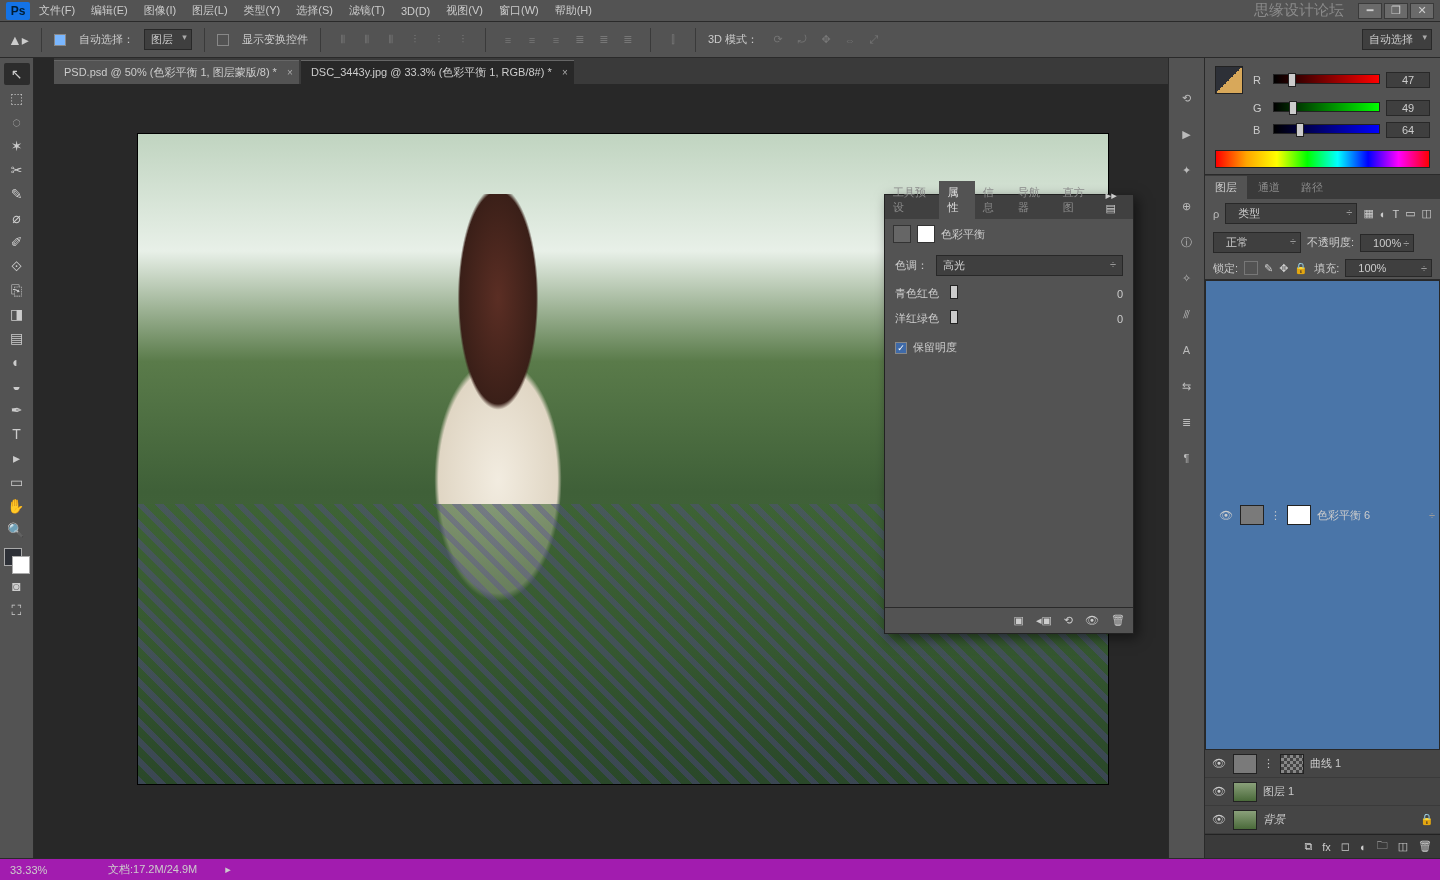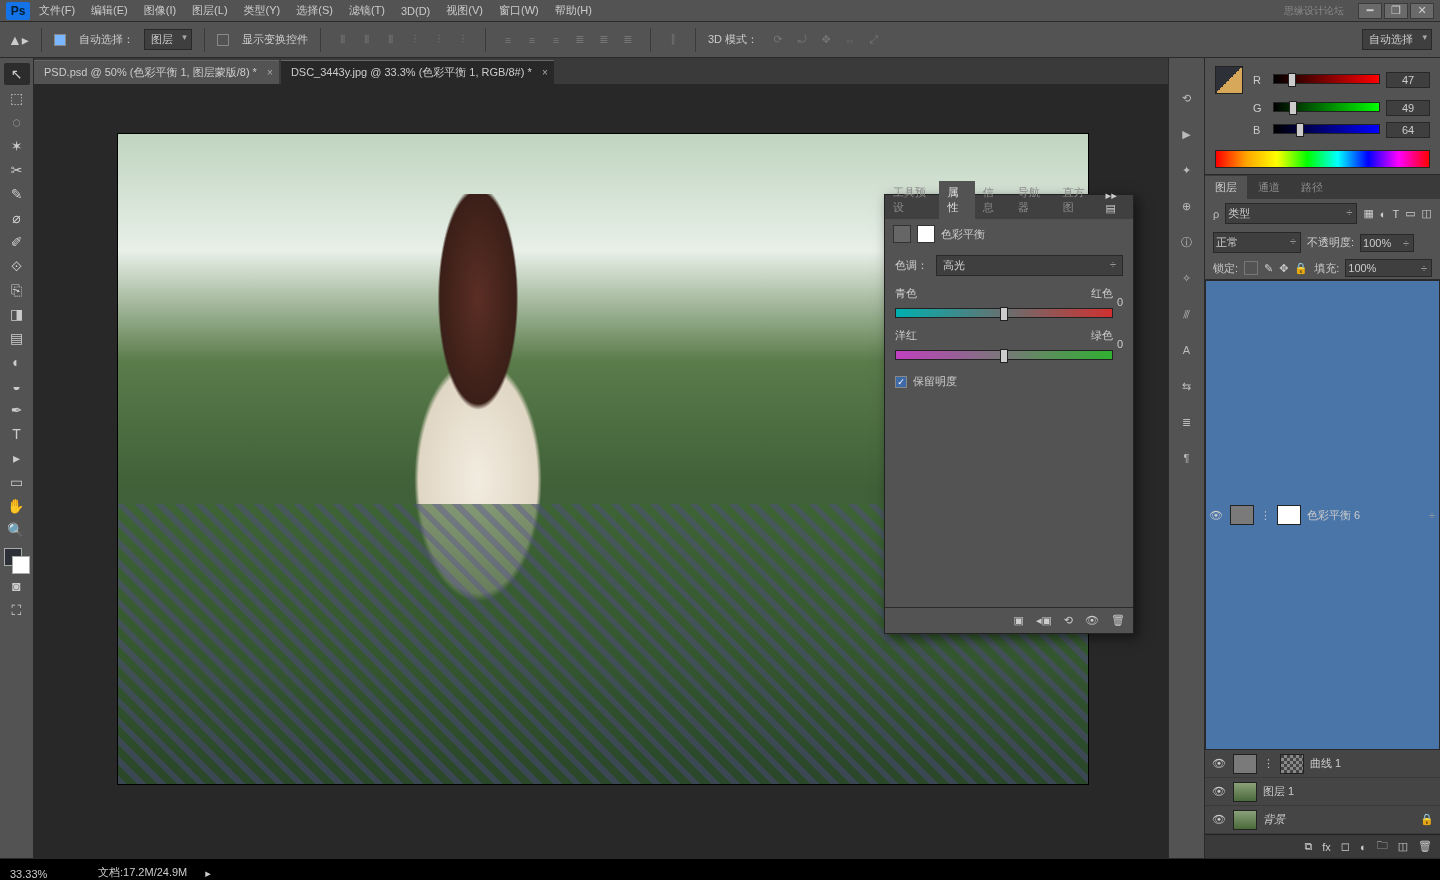--- a/index.html
+++ b/index.html
@@ -4,21 +4,21 @@
 <style>
 * { margin: 0; padding: 0; box-sizing: border-box; font-family: "Microsoft YaHei", "Segoe UI", sans-serif; font-size: 11px; color: #ccc; user-select: none; }
 body { background: #535353; width: 1440px; height: 880px; overflow: hidden; position: relative; }
 .app { display: flex; flex-direction: column; height: 100%; }
 
 
 .menubar { background: #535353; height: 22px; display: flex; align-items: center; padding: 0 6px; gap: 2px; border-bottom: 1px solid #2a2a2a; }
 .ps-logo { width: 24px; height: 18px; background: #1473e6; border-radius: 2px; display:flex; align-items:center; justify-content:center; font-weight:bold; color:#001e36; font-size:12px;}
 .menubar .mi { padding: 3px 7px; cursor: default; }
 .menubar .spacer { flex: 1; }
-.menubar .brand { color:#8a8a8a; font-size:10px; margin-right:6px;}
+.menubar .brand { color:#8a8a8a; font-size:15px; margin-right:6px;}
 .win-btns { display:flex; gap:2px; margin-left:6px;}
 .win-btns .wb { width:24px; height:16px; background:#6a6a6a; display:flex;align-items:center;justify-content:center; border:1px solid #3a3a3a;}
 
 
 .optbar { background: #535353; height: 36px; display: flex; align-items: center; padding: 0 8px; gap: 10px; border-bottom: 1px solid #2a2a2a; }
 .optbar .sep { width:1px; height:24px; background:#3a3a3a; margin:0 2px;}
 .optbar .sel { background:#3f3f3f; border:1px solid #282828; padding:2px 18px 2px 6px; position:relative;}
 .optbar .sel::after { content:"▾"; position:absolute; right:4px; font-size:9px; color:#aaa;}
 .optbar .chk { width:12px;height:12px;border:1px solid #888;display:inline-block;margin-right:3px;vertical-align:middle;}
 .optbar .chk.on { background:#7ab7ff;}
@@ -28,21 +28,21 @@
 
 
 .main { flex:1; display:flex; min-height:0; }
 .tools { width:34px; background:#535353; border-right:1px solid #2a2a2a; display:flex; flex-direction:column; align-items:center; padding-top:4px;}
 .tools .t { width:26px;height:22px; margin:1px 0; display:flex;align-items:center;justify-content:center; color:#ccc; font-size:14px; border-radius:2px;}
 .tools .t.active{ background:#2c2c2c;}
 .tools .swatch { margin-top:6px; width:26px;height:26px; position:relative;}
 .tools .swatch .fg{position:absolute;left:0;top:0;width:18px;height:18px;background:#2d3037;border:1px solid #aaa;}
 .tools .swatch .bg{position:absolute;right:0;bottom:0;width:18px;height:18px;background:#fff;border:1px solid #aaa;}
 
-.docarea { flex:1; background:#282828; display:flex; flex-direction:column; min-width:0; position:relative;}
+.docarea { flex:1; background:#282828; display:flex; flex-direction:column; min-width:0; position:relative;padding-left:20px;}
 .doctabs { height:26px; background:#3a3a3a; display:flex; align-items:flex-end;}
 .doctabs .tab { height:24px; padding:0 22px 0 10px; background:#535353; display:flex;align-items:center; color:#e0e0e0; margin-right:2px; position:relative; border-top:1px solid #666;}
 .doctabs .tab.active { background:#282828; }
 .doctabs .tab .x { position:absolute; right:6px; font-size:10px; color:#aaa;}
 .canvas-wrap { flex:1; position:relative; overflow:hidden; }
 .canvas-sim { position:absolute; left:84px; top:50px; width:970px; height:650px; background:linear-gradient(180deg,#c0d4c0 0%, #e8f0e8 18%, #5a7b4a 35%, #3f6038 55%, #466a3d 80%, #3a5533 100%); box-shadow:0 0 0 1px #000;}
 .canvas-sim .fig { position:absolute; left:210px; top:60px; width:300px; height:520px; background:radial-gradient(ellipse at 50% 20%, #5b2e24 0%, #3a1f18 18%, transparent 19%), radial-gradient(ellipse at 50% 55%, #f2ece0 0%, #e0d6c4 28%, transparent 30%);}
 .canvas-sim .flowers { position:absolute; left:0; right:0; bottom:0; height:280px; background:repeating-linear-gradient(45deg, rgba(90,70,160,0.35) 0 6px, transparent 6px 14px), linear-gradient(180deg, rgba(60,100,50,0.6), rgba(40,70,40,0.9));}
 
 
@@ -58,21 +58,21 @@
 .rgb-row .sw{width:28px;height:28px;border:1px solid #222;background:linear-gradient(135deg,#2d3037 50%,#d8a85a 50%);margin-right:4px;}
 .rgb-row .lab{width:14px;}
 .slider{flex:1;height:12px;position:relative;}
 .slider .track{height:10px;border:1px solid #222;}
 .slider .knob{position:absolute;top:-1px;width:8px;height:14px;background:#ccc;border:1px solid #222;transform:translateX(-4px);}
 .rgb-row .val{width:44px;background:#3f3f3f;border:1px solid #282828;text-align:center;padding:1px 0;}
 .hue-strip{height:18px;margin:4px 10px 0;background:linear-gradient(90deg,red,orange,yellow,lime,cyan,blue,magenta,red);border:1px solid #222;}
 
 .layers-panel{flex:1;display:flex;flex-direction:column;border-top:1px solid #2a2a2a;margin-top:6px;}
 .layers-panel .row{display:flex;align-items:center;gap:6px;padding:4px 8px;}
-.layers-panel .sel{flex:1;background:#3f3f3f;border:1px solid #282828;padding:2px 2px;position:relative;}
+.layers-panel .sel{flex:1;background:#3f3f3f;border:1px solid #282828;padding:2px 12px;position:relative;}
 .layers-panel .sel::after{content:"÷";position:absolute;right:4px;color:#999;}
 .lock-row{display:flex;align-items:center;gap:6px;padding:2px 8px;color:#bbb;}
 .lock-row .sq{width:14px;height:14px;border:1px solid #777;}
 .layer-list{flex:1;background:#454545;border-top:1px solid #2a2a2a;display:flex;flex-direction:column;}
 .layer{display:flex;align-items:center;height:28px;gap:6px;padding:0 6px;border-bottom:1px solid #3a3a3a;}
 .layer.sel{background:#4a75a8;}
 .layer .eye{width:16px;text-align:center;}
 .layer .thumb{width:24px;height:20px;background:#888;border:1px solid #222;background-size:cover;}
 .layer .mask{width:24px;height:20px;background:#fff;border:1px solid #222;}
 .layer .nm{flex:1;white-space:nowrap;overflow:hidden;}
@@ -84,31 +84,31 @@
 .prop-panel .ptabs{height:24px;display:flex;background:#404040;align-items:flex-end;}
 .prop-panel .ptabs .pt{padding:4px 8px;color:#8a8a8a;}
 .prop-panel .ptabs .pt.active{background:#535353;color:#e0e0e0;}
 .prop-panel .ptabs .more{margin-left:auto;padding:4px 6px;}
 .prop-panel .head{display:flex;align-items:center;gap:6px;padding:6px 8px;}
 .prop-panel .head .icn{width:18px;height:18px;background:#666;border:1px solid #333;}
 .prop-panel .body{flex:1;padding:6px 10px;display:flex;flex-direction:column;gap:10px;}
 .tone-row{display:flex;align-items:center;gap:8px;}
 .tone-row .tsel{flex:1;background:#3f3f3f;border:1px solid #282828;padding:2px 6px;position:relative;}
 .tone-row .tsel::after{content:"÷";position:absolute;right:6px;color:#999;}
-.cb-slider{display:flex;flex-direction:column;gap:7px;}
+.cb-slider{display:flex;flex-direction:row;gap:14px;}
 .cb-slider .labels{display:flex;justify-content:space-between;}
 .cb-slider .tr{height:10px;position:relative;border:1px solid #222;}
 .cb-slider .kn{position:absolute;top:-2px;width:8px;height:14px;background:#ccc;border:1px solid #222;transform:translateX(-4px);}
 .cb-row{display:flex;align-items:center;gap:4px;}
 .preserve{display:flex;align-items:center;gap:6px;margin-top:4px;}
 .preserve .ck{width:12px;height:12px;border:1px solid #888;display:flex;align-items:center;justify-content:center;font-size:9px;color:#fff;background:#3f6aa8;}
 .prop-panel .foot{height:26px;border-top:1px solid #2a2a2a;display:flex;align-items:center;justify-content:flex-end;gap:12px;padding:0 8px;color:#bbb;}
 
 
-.status{height:22px;background:#000000;border-top:1px solid #2a2a2a;display:flex;align-items:flex-end;padding:0 10px;gap:18px;color:#ccc;}
+.status{height:22px;background:#a21caf;border-top:1px solid #2a2a2a;display:flex;align-items:center;padding:0 10px;gap:28px;color:#ccc;}
 .status .zoom{width:70px;}
 </style>
 </head>
 <body>
 
 <div class="app">
 
   <div class="menubar">
     <div class="ps-logo">Ps</div>
     <div class="mi">文件(F)</div>

